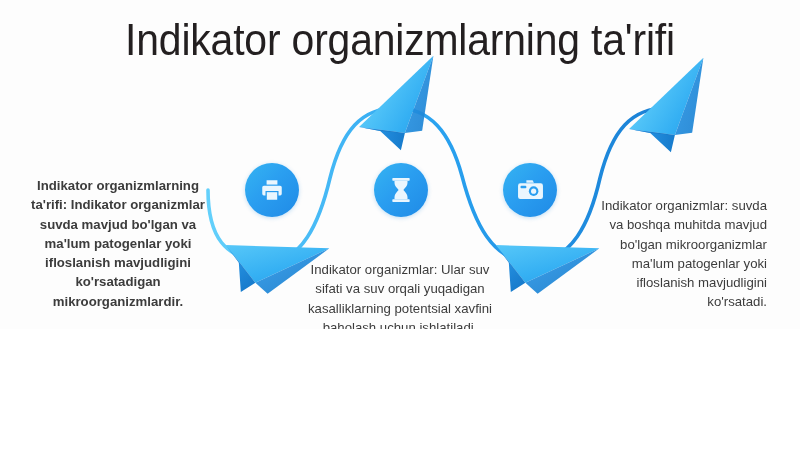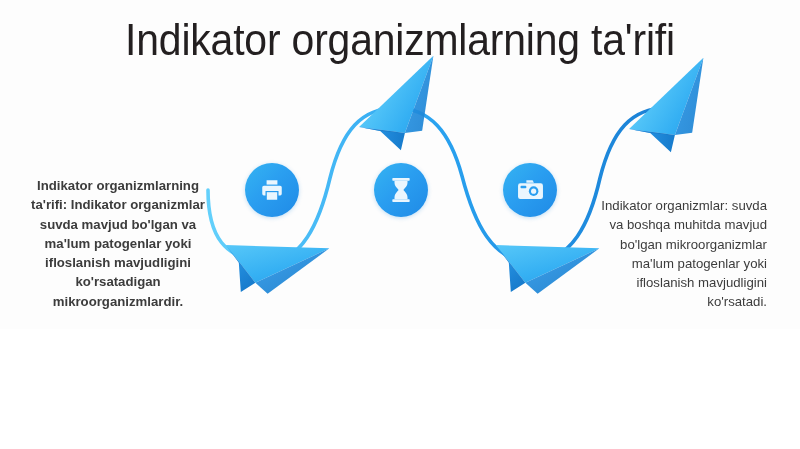--- a/index.html
+++ b/index.html
@@ -185,16 +185,17 @@
         <rect x="1" y="4.6" width="24" height="15" rx="2.2"></rect>
         <circle cx="16" cy="12.1" r="4.6" fill="#2a9ef0"></circle>
         <circle cx="16" cy="12.1" r="2.5" fill="#eaf6fe"></circle>
         <rect x="3.4" y="7" width="5.6" height="2.4" rx="0.8" fill="#2a9ef0"></rect>
       </svg>
     </span>
   </div>
 
   <div class="body-text" id="text-left">Indikator organizmlarning ta'rifi: Indikator organizmlar suvda mavjud bo'lgan va ma'lum patogenlar yoki ifloslanish mavjudligini ko'rsatadigan mikroorganizmlardir.</div>
 
+  <div class="body-text" id="text-center">Indikator organizmlar: Ular suv sifati va suv orqali yuqadigan kasalliklarning potentsial xavfini baholash uchun ishlatiladi.</div>
 
   <div class="body-text" id="text-right">Indikator organizmlar: suvda va boshqa muhitda mavjud bo'lgan mikroorganizmlar ma'lum patogenlar yoki ifloslanish mavjudligini ko'rsatadi.</div>
 
 </div>
 
 </body></html>

